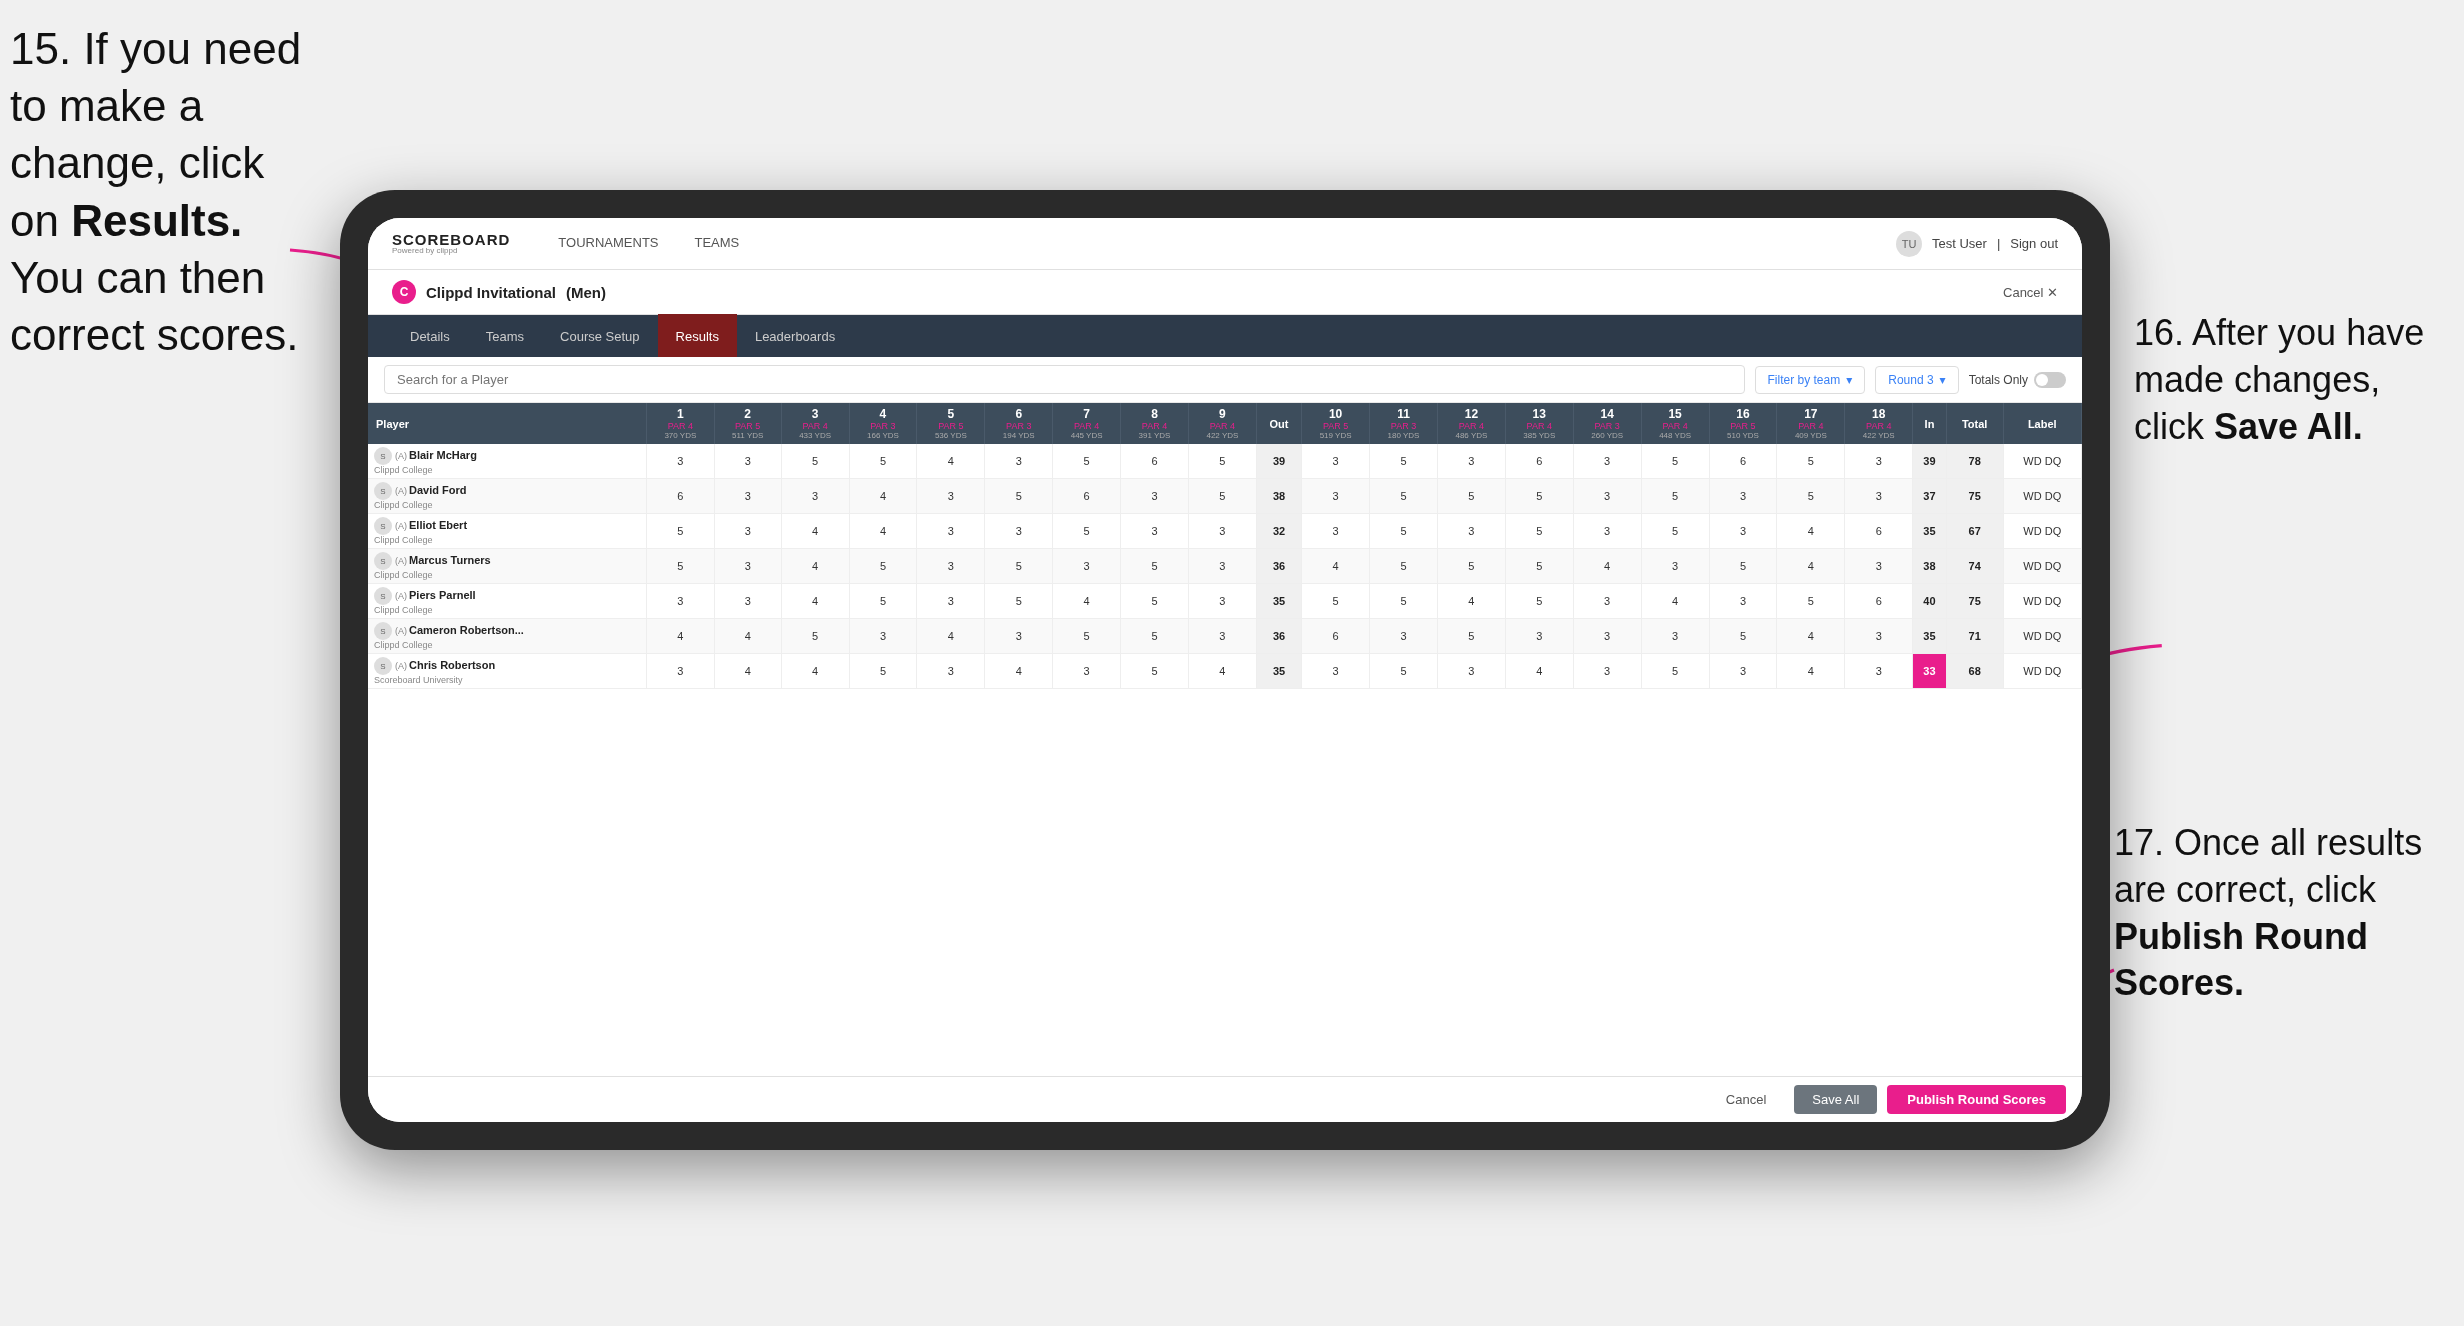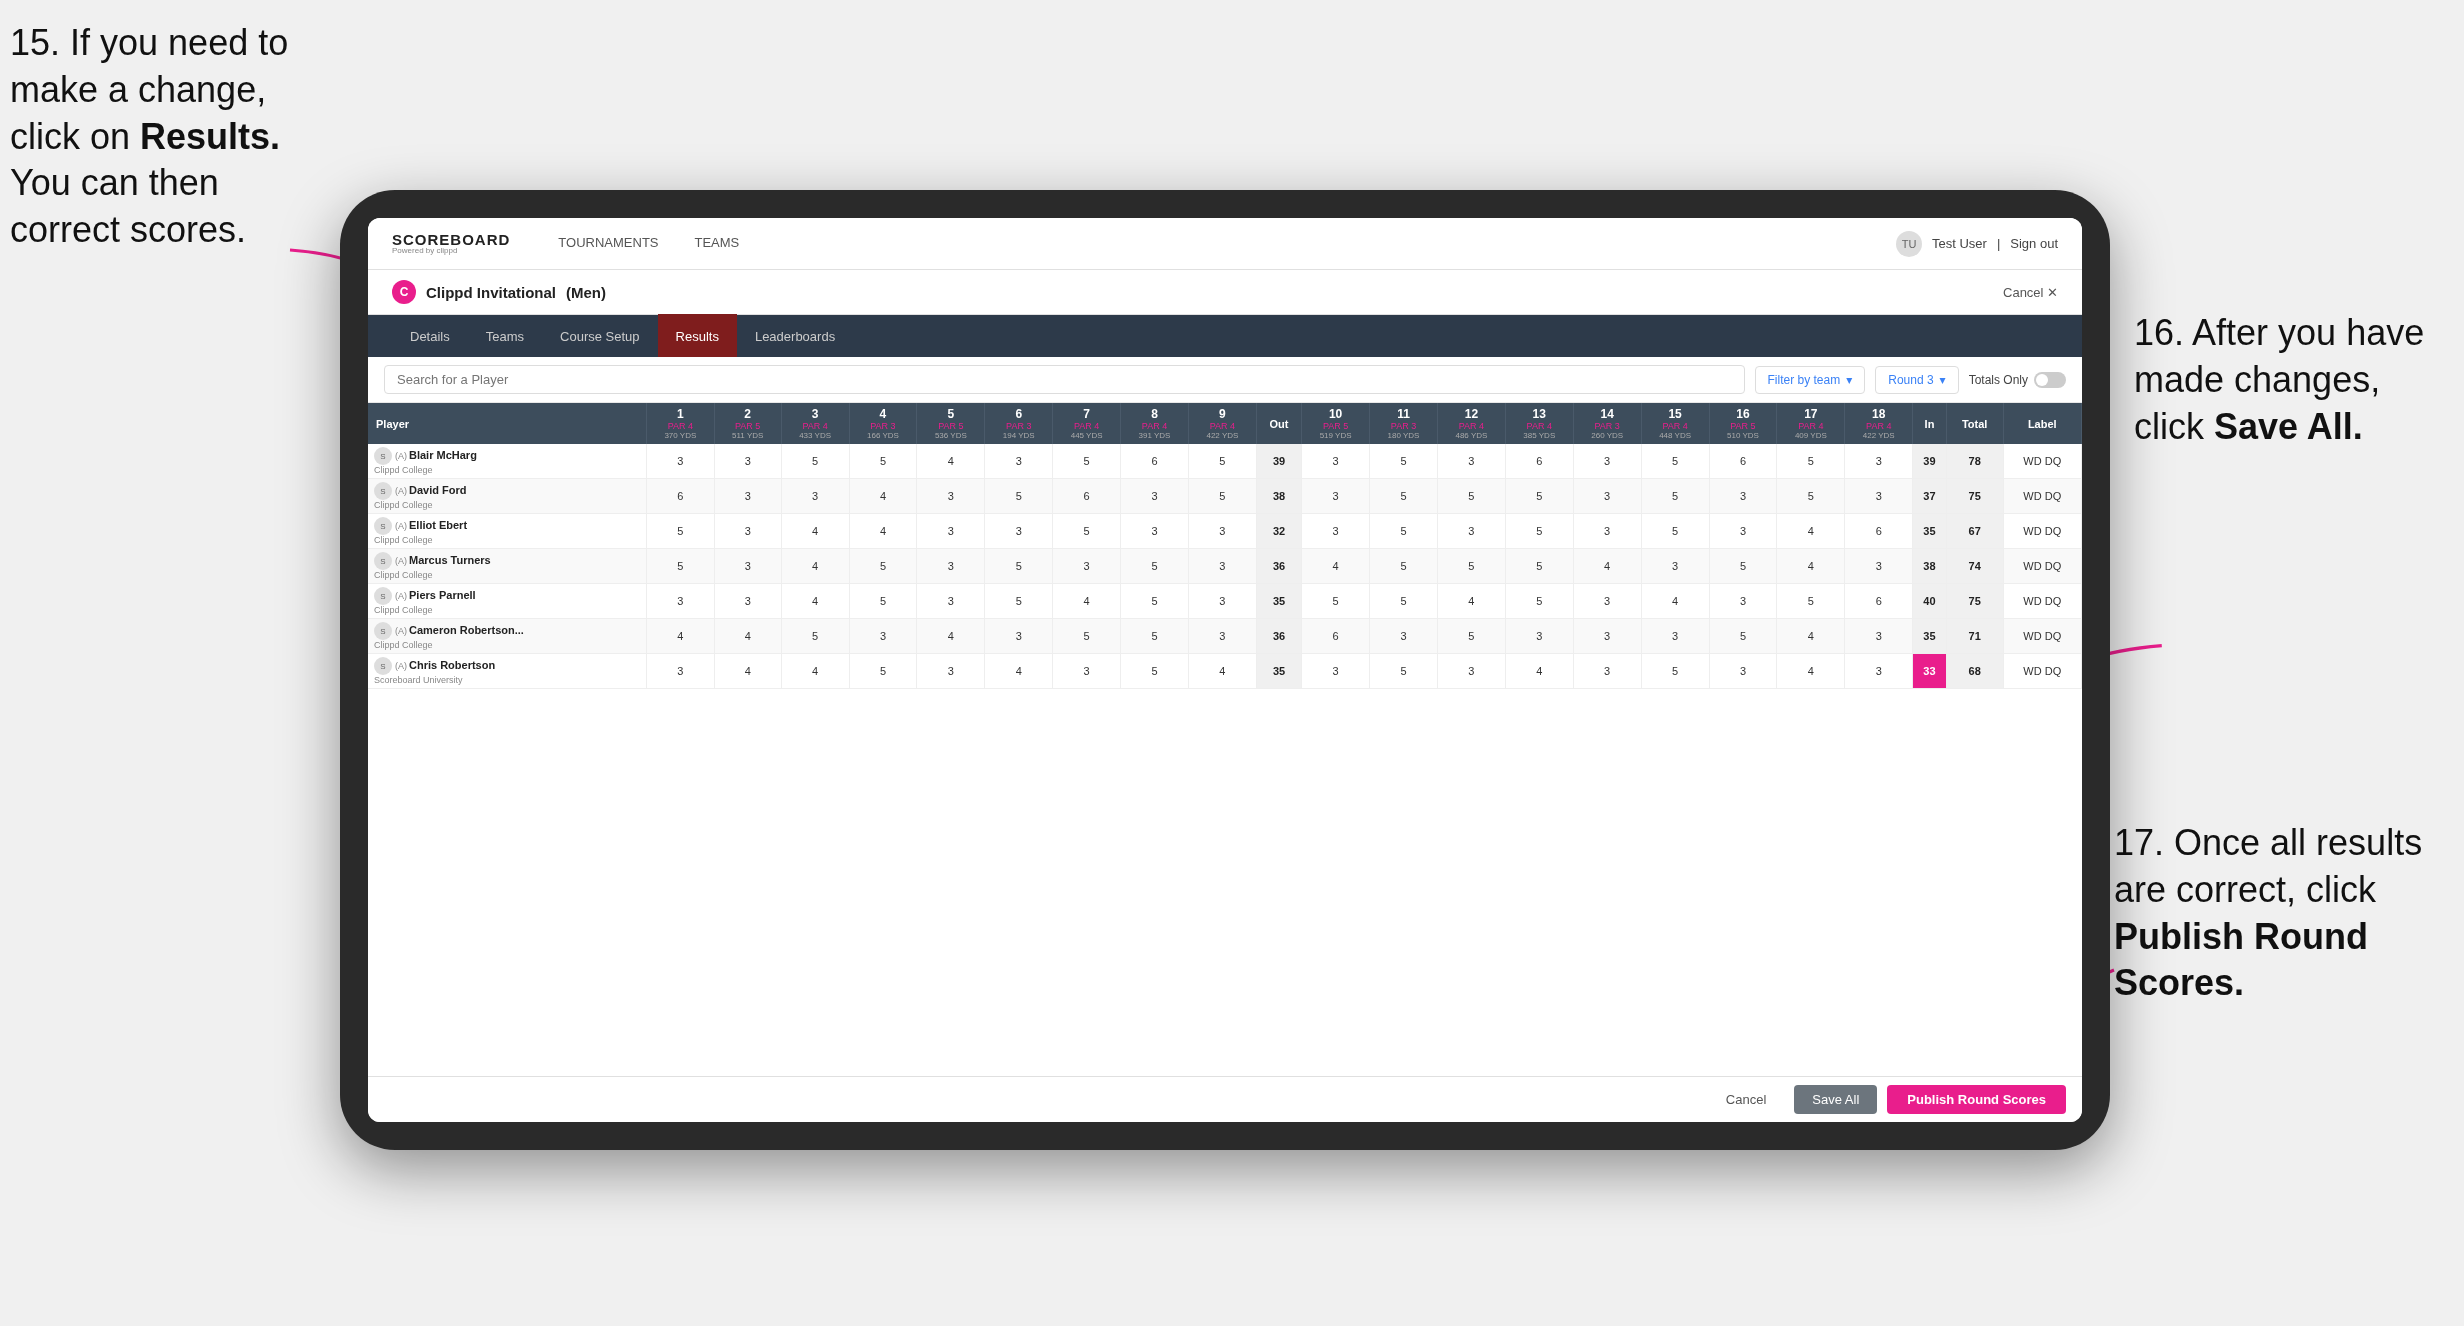--- a/index.html
+++ b/index.html
@@ -11,21 +11,21 @@
       position: relative;
       overflow: hidden;
     }
 
     
     .instruction-left {
       position: absolute;
       left: 10px;
       top: 20px;
       width: 310px;
-      font-size: 36px;
+      font-size: 44px;
       line-height: 1.3;
       color: #111;
     }
     .instruction-left strong { font-weight: 700; }
 
     .instruction-right-top {
       position: absolute;
       right: 10px;
       top: 310px;
       width: 320px;
@@ -73,21 +73,21 @@
       height: 960px;
       background: #2a2a2a;
       border-radius: 55px;
       padding: 28px;
       box-shadow: 0 20px 60px rgba(0,0,0,0.4);
     }
     .tablet-screen {
       width: 100%;
       height: 100%;
       background: #fff;
-      border-radius: 12px;
+      border-radius: 32px;
       overflow: hidden;
       display: flex;
       flex-direction: column;
     }
 
     
     .top-nav {
       background: #fff;
       border-bottom: 1px solid #e0e0e0;
       display: flex;

